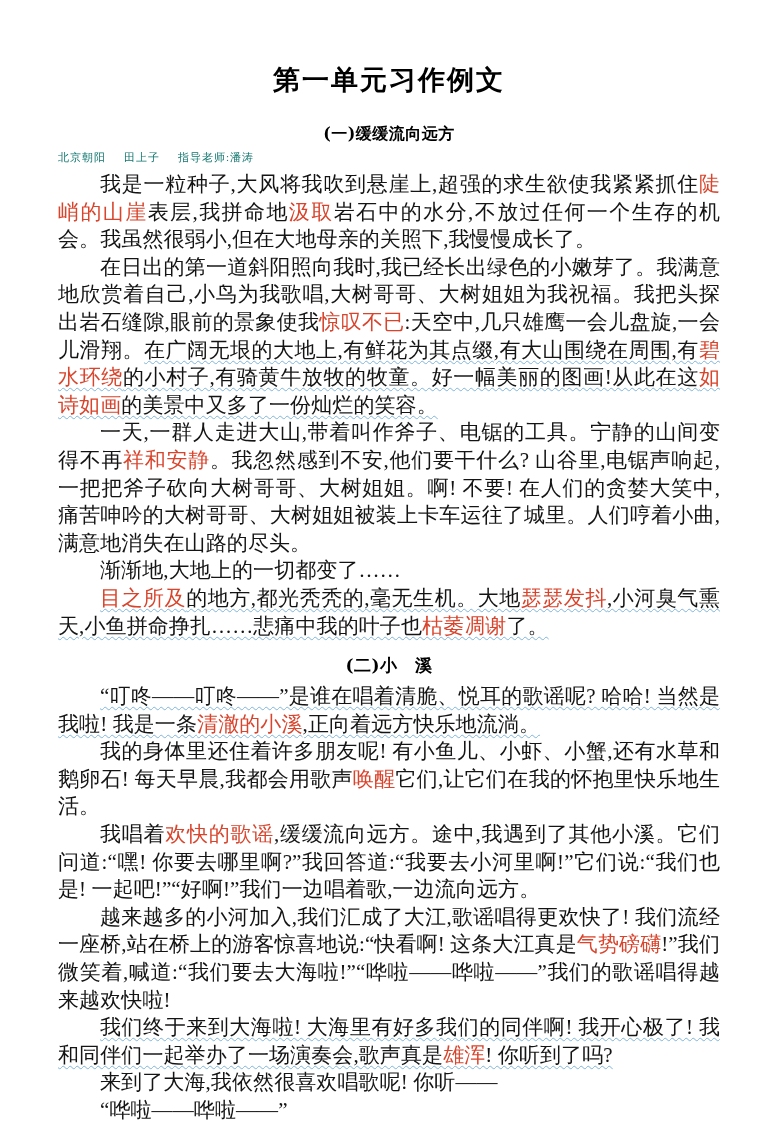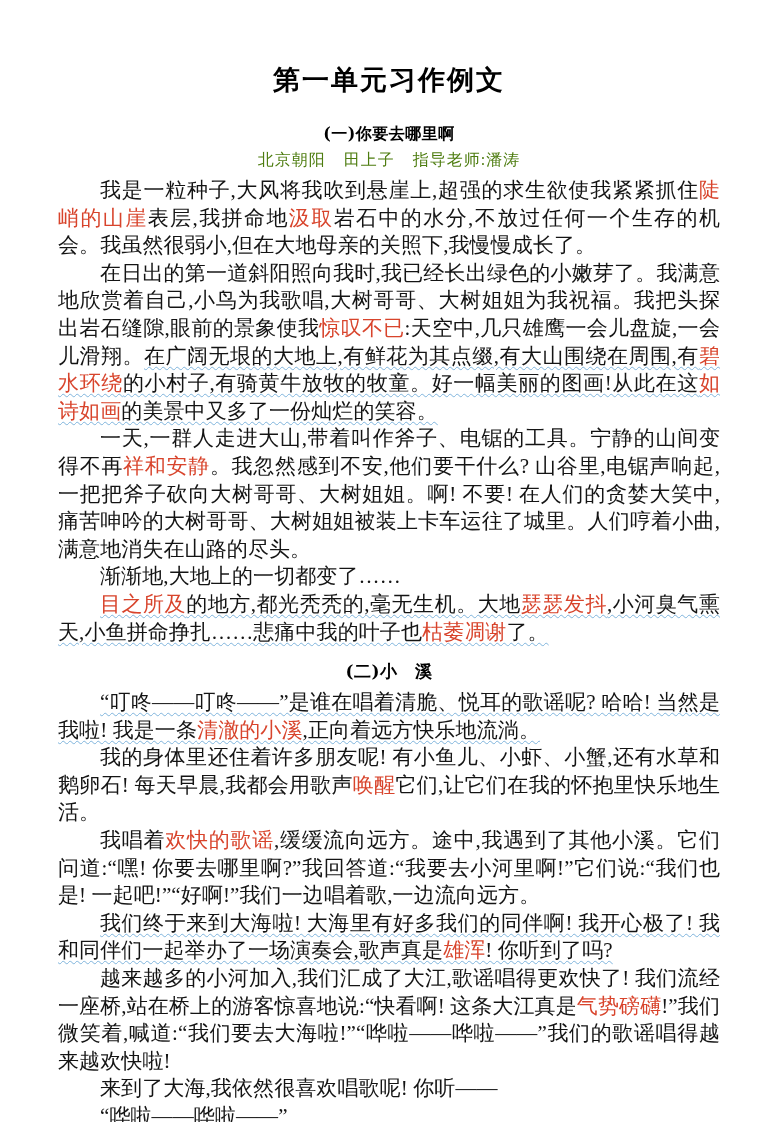--- a/index.html
+++ b/index.html
@@ -45,25 +45,24 @@
     font-family: "DejaVu Serif", "Liberation Serif", serif;
   }
 
   .section-title.second {
     margin-top: 14px;
     margin-bottom: 6px;
     font-size: 17px;
   }
 
   .byline {
-    text-align: center;
-    font-size: 16px;
+    font-size: 11px;
     margin: 0 0 6px 0;
     letter-spacing: 1px;
-    color: #4d7c0f;
+    color: #0f766e;
   }
   .byline .gap { display:inline-block; width: 18px; }
 
   .para {
     font-size: 21px;
     line-height: 27.6px;
     text-align: justify;
     text-justify: inter-character;
     margin: 0;
     text-indent: 2em;
@@ -87,39 +86,39 @@
   }
 </style>
 </head>
 <body>
 
 <div class="page">
 
   <h1 class="doc-title">第一单元习作例文</h1>
 
   <div>
-    <div class="section-title">(一)你要去哪里啊</div>
+    <div class="section-title">(一)缓缓流向远方</div>
     <div class="byline">
       <span>北京朝阳</span><span class="gap"></span><span>田上子</span><span class="gap"></span><span>指导老师:</span><span>潘涛</span>
     </div>
     <div>
       <p class="para"><span>我是一粒种子,大风将我吹到悬崖上,超强的求生欲使我紧紧抓住</span><span class="hl">陡峭的山崖</span><span>表层,我拼命地</span><span class="hl">汲取</span><span>岩石中的水分,不放过任何一个生存的机会。我虽然很弱小,但在大地母亲的关照下,我慢慢成长了。</span></p>
       <p class="para"><span>在日出的第一道斜阳照向我时,我已经长出绿色的小嫩芽了。我满意地欣赏着自己,小鸟为我歌唱,大树哥哥、大树姐姐为我祝福。我把头探出岩石缝隙,眼前的景象使我</span><span class="hl">惊叹不已</span><span>:天空中,几只雄鹰一会儿盘旋,一会儿滑翔。</span><span class="wavy">在广阔无垠的大地上,有鲜花为其点缀,有大山围绕在周围,有</span><span class="hl wavy">碧水环绕</span><span class="wavy">的小村子,有骑黄牛放牧的牧童。好一幅美丽的图画!从此在这</span><span class="hl wavy">如诗如画</span><span class="wavy">的美景中又多了一份灿烂的笑容。</span></p>
       <p class="para"><span>一天,一群人走进大山,带着叫作斧子、电锯的工具。宁静的山间变得不再</span><span class="hl">祥和安静</span><span>。我忽然感到不安,他们要干什么? 山谷里,电锯声响起,一把把斧子砍向大树哥哥、大树姐姐。啊! 不要! 在人们的贪婪大笑中,痛苦呻吟的大树哥哥、大树姐姐被装上卡车运往了城里。人们哼着小曲,满意地消失在山路的尽头。</span></p>
       <p class="para"><span>渐渐地,大地上的一切都变了……</span></p>
       <p class="para"><span class="hl wavy">目之所及</span><span class="wavy">的地方,都光秃秃的,毫无生机。大地</span><span class="hl wavy">瑟瑟发抖</span><span class="wavy">,小河臭气熏天,小鱼拼命挣扎……悲痛中我的叶子也</span><span class="hl wavy">枯萎凋谢</span><span class="wavy">了。</span></p>
     </div>
   </div>
 
   <div>
     <div class="section-title second">(二)小　溪</div>
     <div>
       <p class="para"><span class="wavy">“叮咚——叮咚——”是谁在唱着清脆、悦耳的歌谣呢? 哈哈! 当然是我啦! 我是一条</span><span class="hl wavy">清澈的小溪</span><span class="wavy">,正向着远方快乐地流淌。</span></p>
       <p class="para"><span>我的身体里还住着许多朋友呢! 有小鱼儿、小虾、小蟹,还有水草和鹅卵石! 每天早晨,我都会用歌声</span><span class="hl">唤醒</span><span>它们,让它们在我的怀抱里快乐地生活。</span></p>
       <p class="para"><span>我唱着</span><span class="hl">欢快的歌谣</span><span>,缓缓流向远方。途中,我遇到了其他小溪。它们问道:“嘿! 你要去哪里啊?”我回答道:“我要去小河里啊!”它们说:“我们也是! 一起吧!”“好啊!”我们一边唱着歌,一边流向远方。</span></p>
+      <p class="para"><span>越来越多的小河加入,我们汇成了大江,歌谣唱得更欢快了! 我们流经一座桥,站在桥上的游客惊喜地说:“快看啊! 这条大江真是</span><span class="hl">气势磅礴</span><span>!”我们微笑着,喊道:“我们要去大海啦!”“哗啦——哗啦——”我们的歌谣唱得越来越欢快啦!</span></p>
       <p class="para"><span class="wavy">我们终于来到大海啦! 大海里有好多我们的同伴啊! 我开心极了! 我和同伴们一起举办了一场演奏会,歌声真是</span><span class="hl wavy">雄浑</span><span class="wavy">! 你听到了吗?</span></p>
-      <p class="para"><span>越来越多的小河加入,我们汇成了大江,歌谣唱得更欢快了! 我们流经一座桥,站在桥上的游客惊喜地说:“快看啊! 这条大江真是</span><span class="hl">气势磅礴</span><span>!”我们微笑着,喊道:“我们要去大海啦!”“哗啦——哗啦——”我们的歌谣唱得越来越欢快啦!</span></p>
       <p class="para"><span>来到了大海,我依然很喜欢唱歌呢! 你听——</span></p>
       <p class="para"><span>“哗啦——哗啦——”</span></p>
     </div>
   </div>
 
 </div>
 
 </body></html>

